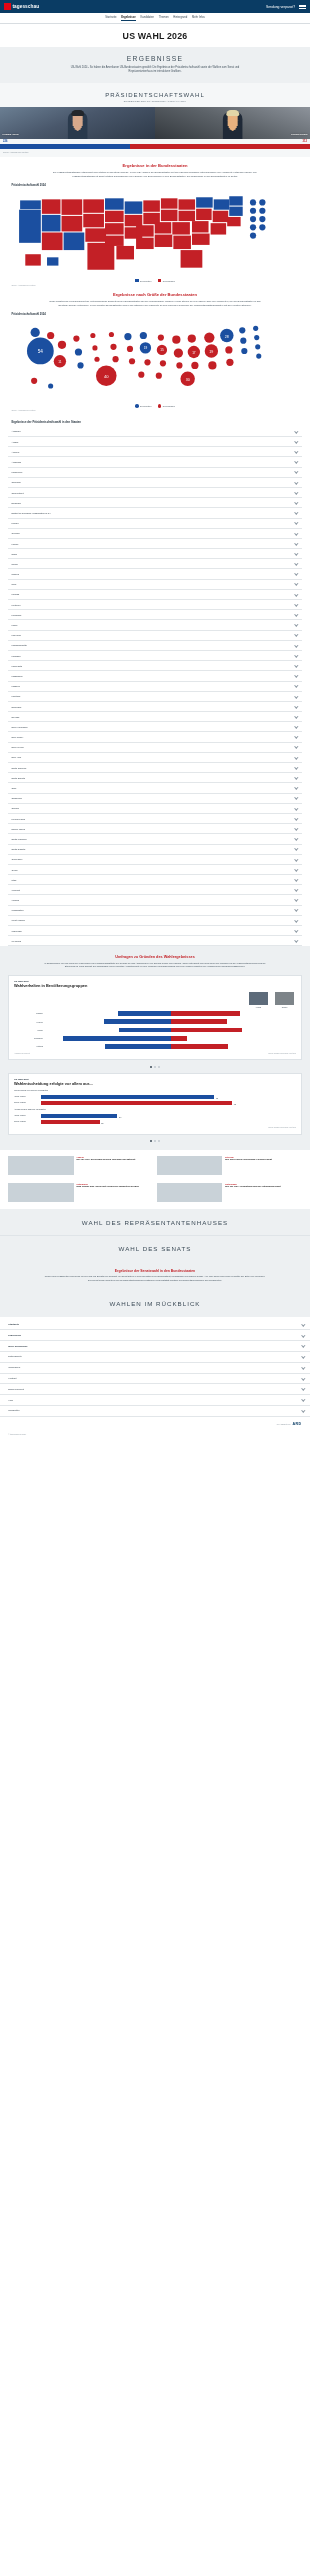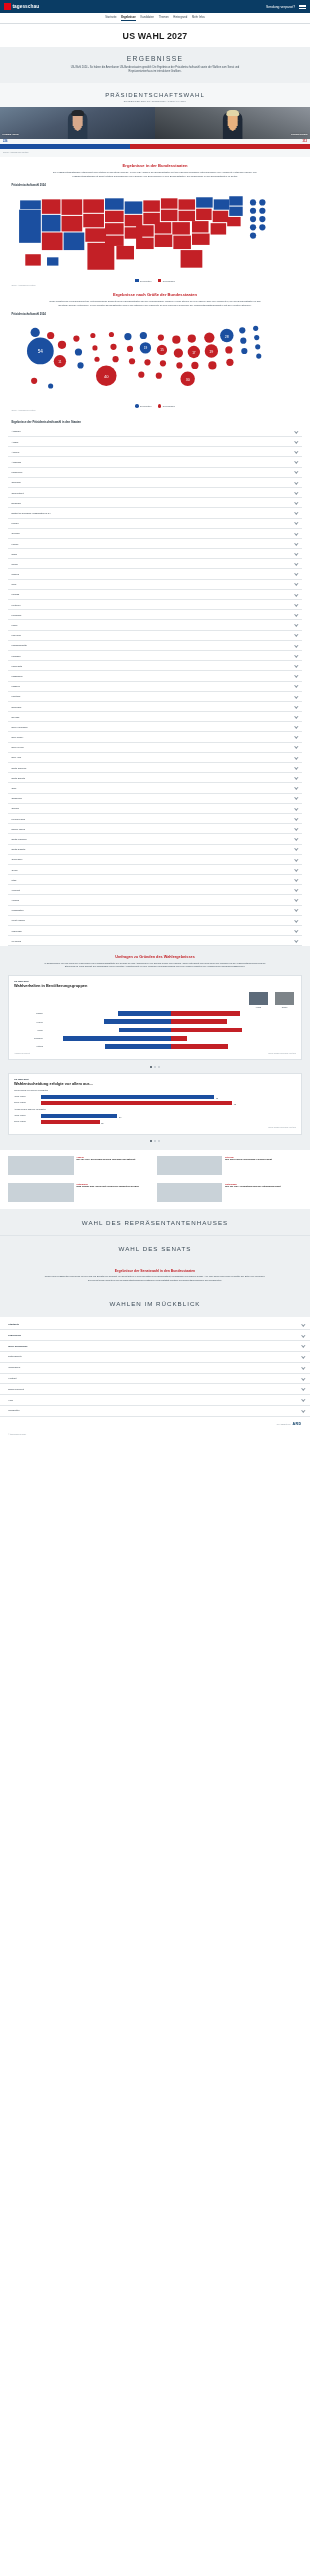--- a/index.html
+++ b/index.html
@@ -285,21 +285,21 @@
 
 <div class="subnav">
   <span class="item">Startseite</span>
   <span class="item active">Ergebnisse</span>
   <span class="item">Kandidaten</span>
   <span class="item">Themen</span>
   <span class="item">Hintergrund</span>
   <span class="item">Mehr Infos</span>
 </div>
 
-<div class="page-title">US WAHL 2027</div>
+<div class="page-title">US WAHL 2026</div>
 
 <div class="section-band">
   <div class="band-title">ERGEBNISSE</div>
   <div class="band-text">US-Wahl 2024 - So haben die Amerikaner US-Bundesstaaten gewählt: Die Ergebnisse der Präsidentschaftswahl sowie der Wahlen zum Senat und Repräsentantenhaus im interaktiven Grafiken.</div>
 </div>
 
 <div class="pres-block">
   <div class="pres-head">PRÄSIDENTSCHAFTSWAHL</div>
   <div class="pres-sub">ERGEBNISSE DER PRÄSIDENTSCHAFTSWAHL 2024</div>
 

